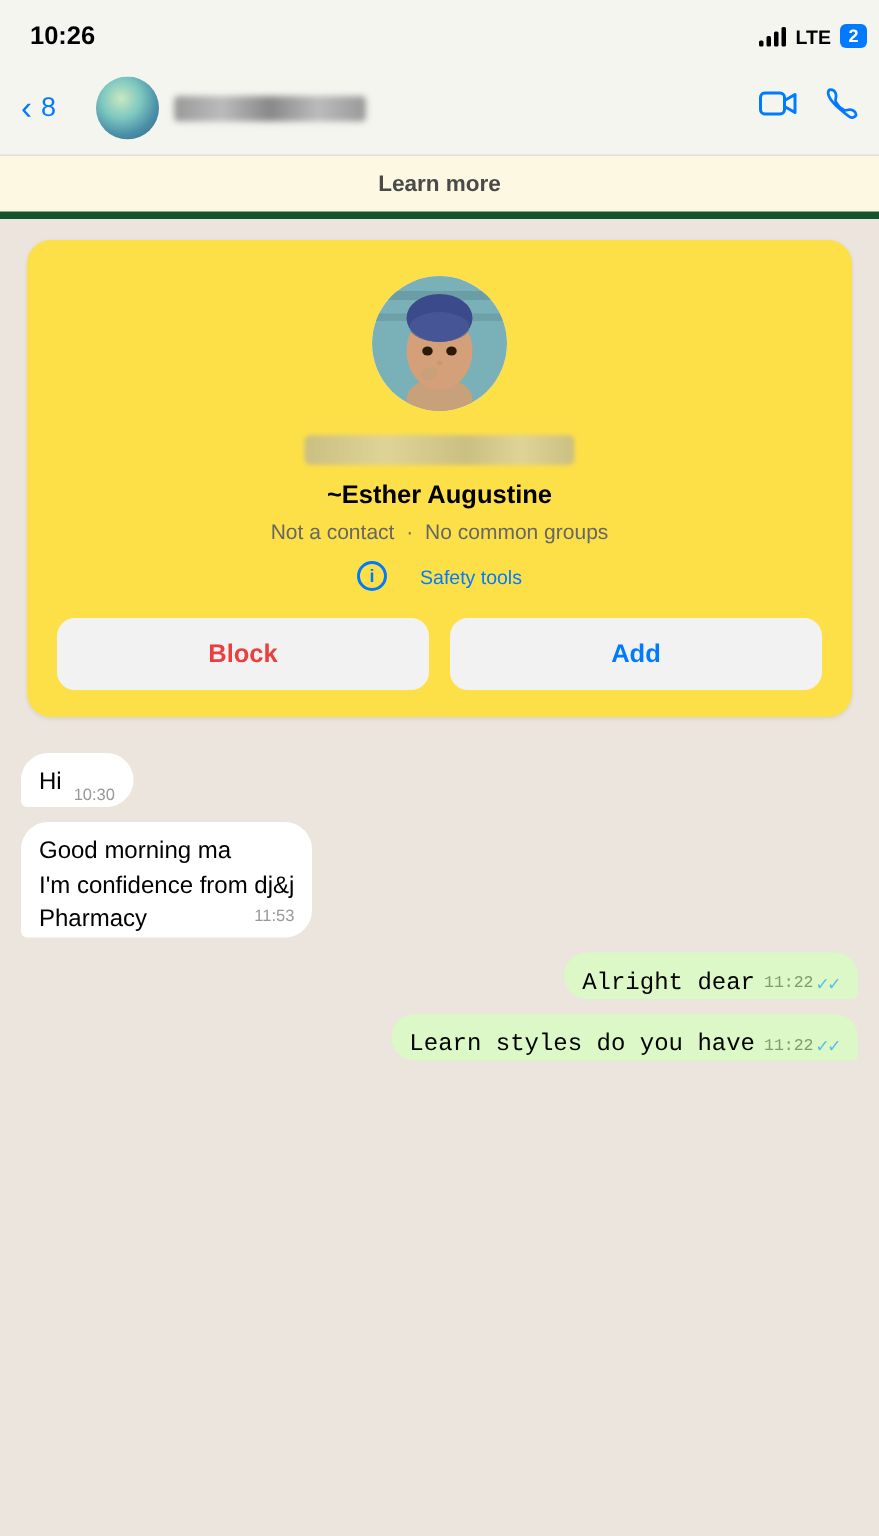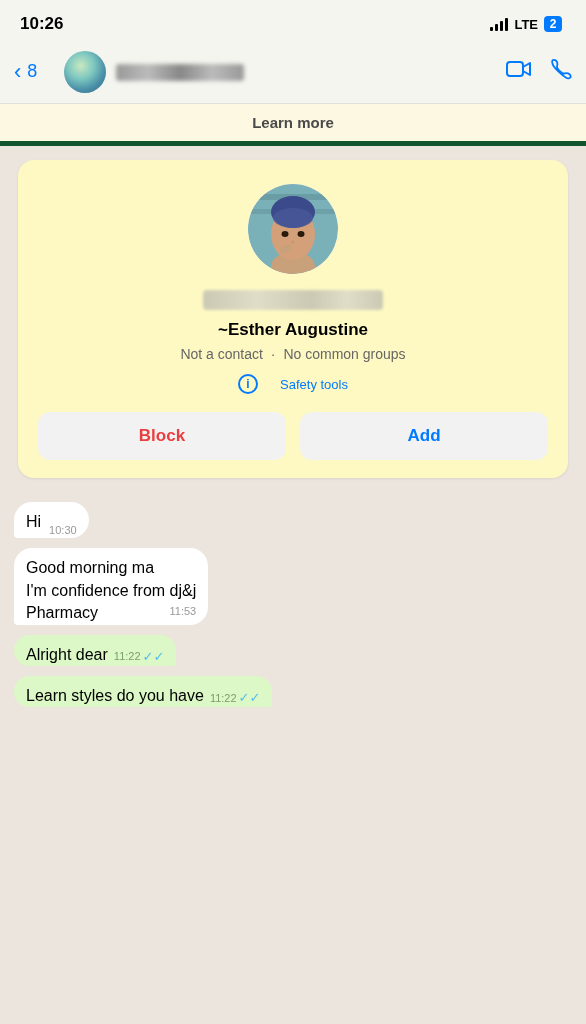--- a/index.html
+++ b/index.html
@@ -11,21 +11,21 @@
       background: #ece5dd;
       overflow-x: hidden;
     }
 
     
     .status-bar {
       background: #f5f5f0;
       display: flex;
       justify-content: space-between;
       align-items: center;
-      padding: 10px 24px 6px 20px;
+      padding: 10px 8px 6px 20px;
       height: 44px;
     }
     .status-time {
       font-size: 17px;
       font-weight: 600;
       color: #000;
     }
     .status-icons {
       display: flex;
       align-items: center;
@@ -131,21 +131,21 @@
       text-align: center;
       padding: 10px 20px;
       font-size: 15px;
       font-weight: 700;
       color: #4a4a4a;
       border-bottom: 5px solid #14532d;
     }
 
     
     .profile-card {
-      background: #fef9c3;
+      background: #fde047;
       margin: 14px 18px;
       border-radius: 16px;
       padding: 24px 20px 18px 20px;
       display: flex;
       flex-direction: column;
       align-items: center;
       box-shadow: 0 1px 3px rgba(0,0,0,0.08);
     }
     .profile-avatar {
       width: 90px;
@@ -238,21 +238,22 @@
     
     .msg-row {
       display: flex;
       align-items: flex-end;
       margin-bottom: 4px;
     }
     .msg-row.incoming {
       justify-content: flex-start;
     }
     .msg-row.outgoing {
-      justify-content: flex-start;
+      justify-content: flex-end;
+      font-family: Liberation Mono, monospace;
     }
     .bubble {
       max-width: 75%;
       border-radius: 18px;
       padding: 9px 12px 0 12px;
       font-size: 16px;
       line-height: 1.4;
       position: relative;
       word-break: break-word;
     }

